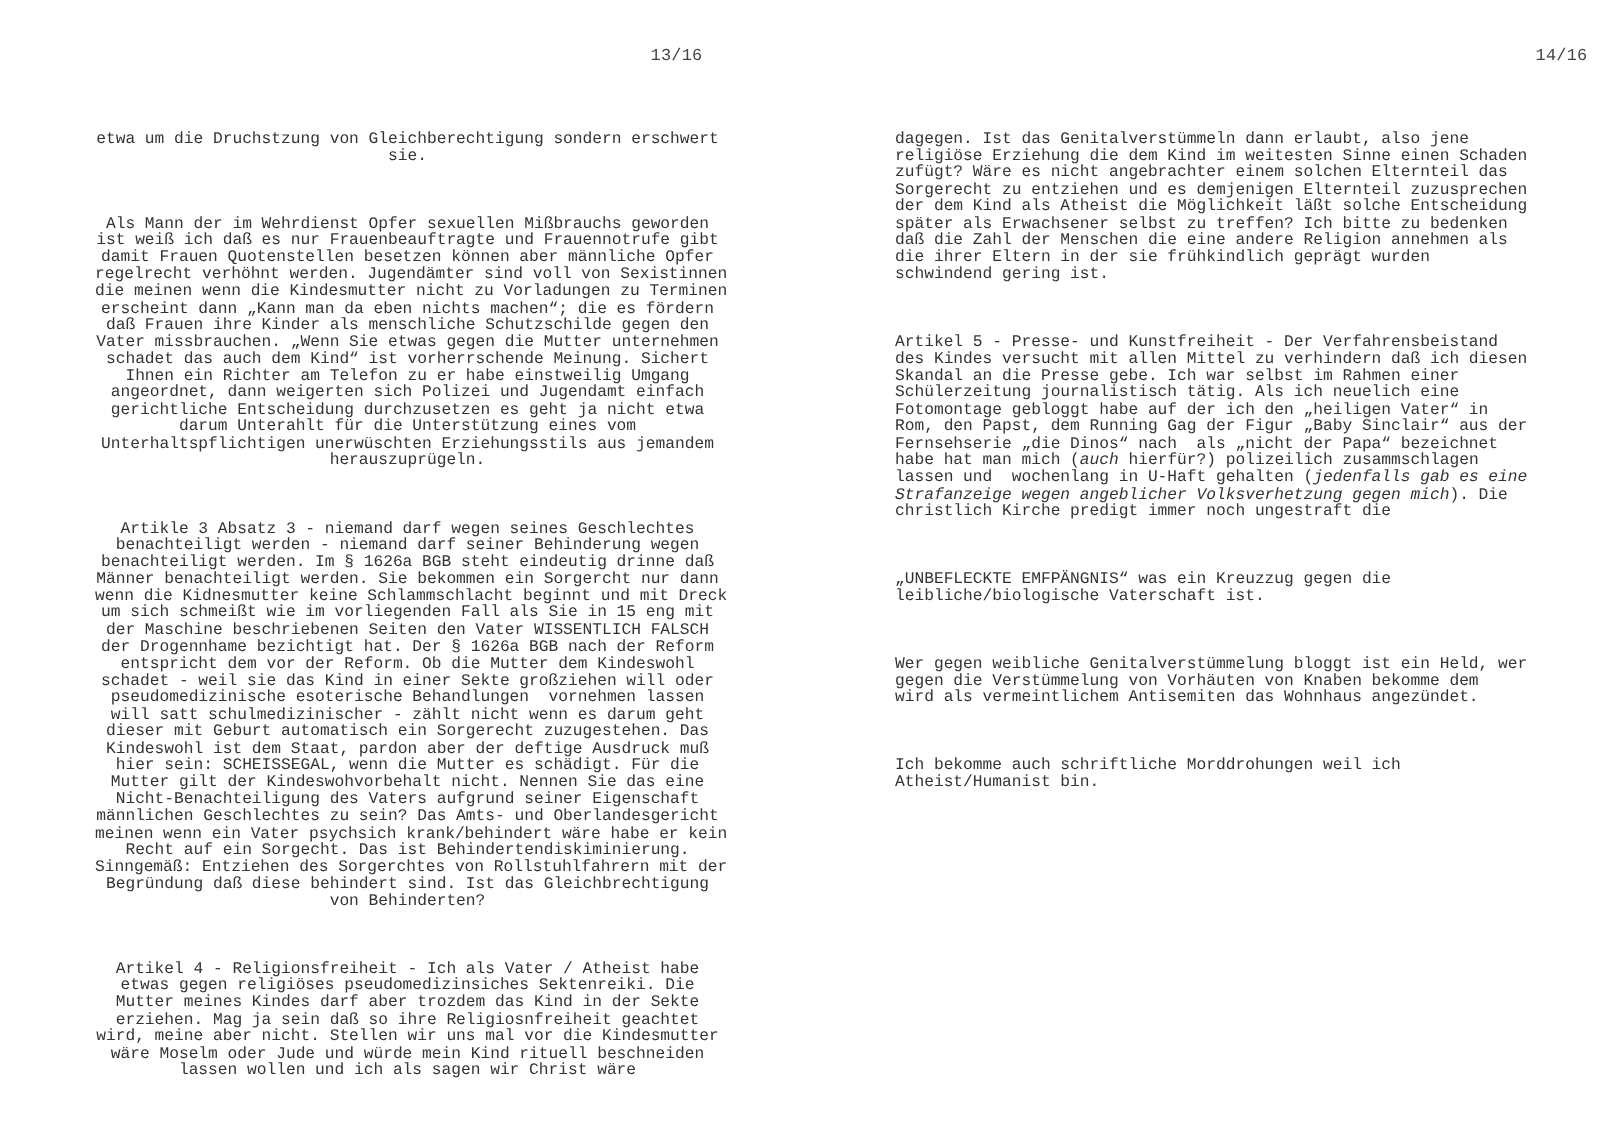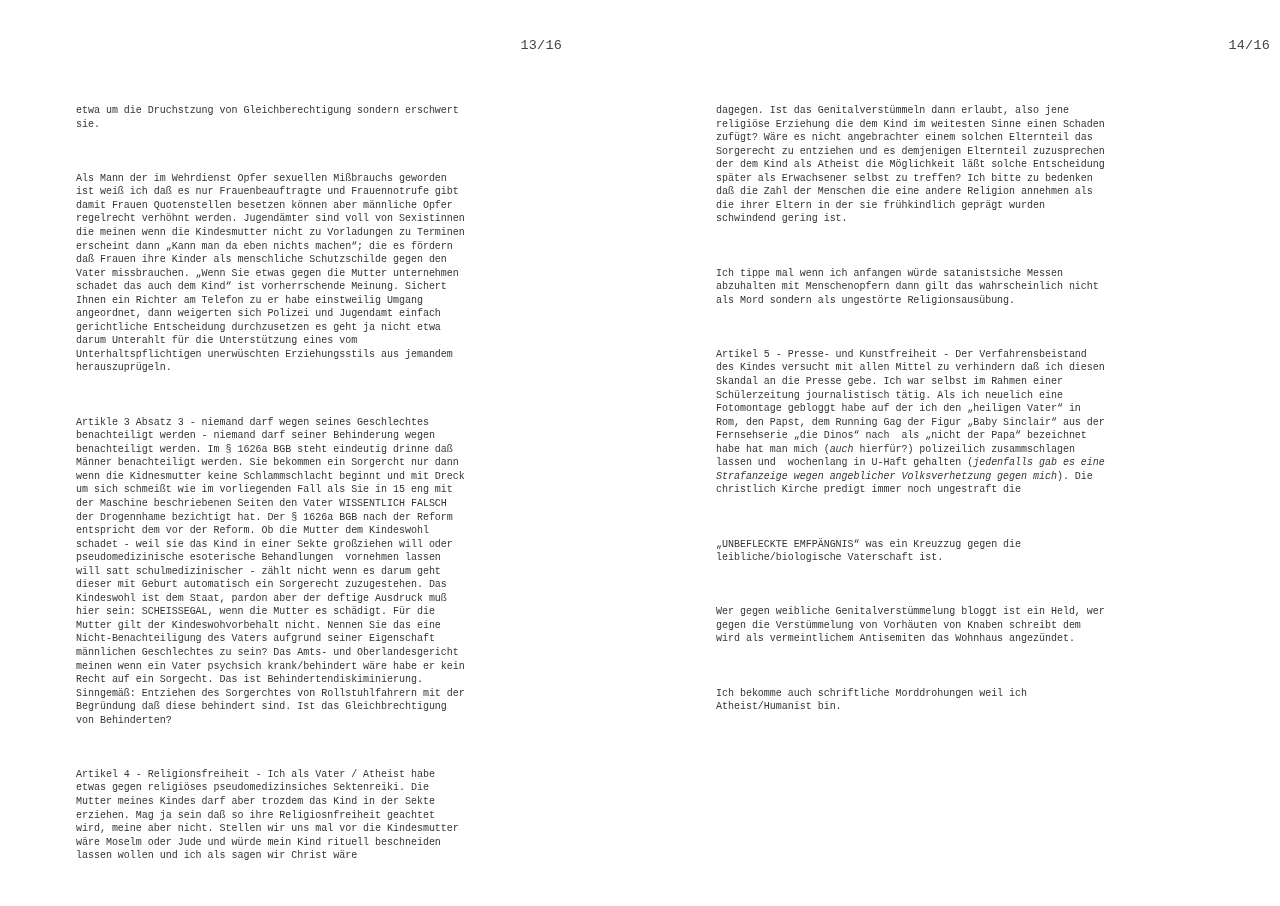--- a/index.html
+++ b/index.html
@@ -14,38 +14,38 @@
       overflow: hidden;
       font-family: "Liberation Mono", "DejaVu Sans Mono", monospace;
       color: #333333;
     }
     .page {
       position: absolute;
       top: 0;
       width: 490px;
       height: 906px;
     }
-    .page.left { left: 76px; }
+    .page.left { left: 76px; text-align: center; }
     .page.right { left: 716px; }
     .page-number {
       position: absolute;
       top: 38px;
       right: 2px;
       font-size: 13.5px;
       color: #444444;
       letter-spacing: 0.2px;
     }
     .page.left .page-number { right: 4px; }
     .page.right .page-number { right: -64px; }
     .body-text {
       position: absolute;
       top: 77px;
       left: 0;
       width: 500px;
-      font-size: 10px;
+      font-size: 13px;
       line-height: 13.55px;
       white-space: pre;
       letter-spacing: -0.02px;
     }
     .para {
       margin: 0 0 13.55px 0;
       white-space: pre;
     }
     .para:last-child { margin-bottom: 0; }
     .it { font-style: italic; text-align: right; }
@@ -111,36 +111,33 @@
   <div class="body-text">
     <p class="para">dagegen. Ist das Genitalverstümmeln dann erlaubt, also jene
 religiöse Erziehung die dem Kind im weitesten Sinne einen Schaden
 zufügt? Wäre es nicht angebrachter einem solchen Elternteil das
 Sorgerecht zu entziehen und es demjenigen Elternteil zuzusprechen
 der dem Kind als Atheist die Möglichkeit läßt solche Entscheidung
 später als Erwachsener selbst zu treffen? Ich bitte zu bedenken
 daß die Zahl der Menschen die eine andere Religion annehmen als
 die ihrer Eltern in der sie frühkindlich geprägt wurden
 schwindend gering ist.</p>
-    <p class="para">Ich tippe mal wenn ich anfangen würde satanistsiche Messen
-abzuhalten mit Menschenopfern dann gilt das wahrscheinlich nicht
-als Mord sondern als ungestörte Religionsausübung.</p>
     <p class="para"><span>Artikel 5 - Presse- und Kunstfreiheit - Der Verfahrensbeistand
 des Kindes versucht mit allen Mittel zu verhindern daß ich diesen
 Skandal an die Presse gebe. Ich war selbst im Rahmen einer
 Schülerzeitung journalistisch tätig. Als ich neuelich eine
 Fotomontage gebloggt habe auf der ich den „heiligen Vater“ in
 Rom, den Papst, dem Running Gag der Figur „Baby Sinclair“ aus der
 Fernsehserie „die Dinos“ nach  als „nicht der Papa“ bezeichnet
 habe hat man mich (</span><span class="it">auch</span><span> hierfür?) polizeilich zusammschlagen
 lassen und  wochenlang in U-Haft gehalten (</span><span class="it">jedenfalls gab es eine
 Strafanzeige wegen angeblicher Volksverhetzung gegen mich</span><span>). Die
 christlich Kirche predigt immer noch ungestraft die</span></p>
     <p class="para">„UNBEFLECKTE EMFPÄNGNIS“ was ein Kreuzzug gegen die
 leibliche/biologische Vaterschaft ist.</p>
     <p class="para">Wer gegen weibliche Genitalverstümmelung bloggt ist ein Held, wer
-gegen die Verstümmelung von Vorhäuten von Knaben schreibt dem
+gegen die Verstümmelung von Vorhäuten von Knaben bekomme dem
 wird als vermeintlichem Antisemiten das Wohnhaus angezündet.</p>
     <p class="para">Ich bekomme auch schriftliche Morddrohungen weil ich
 Atheist/Humanist bin.</p>
     
   </div>
 </div>
 
 </body></html>

